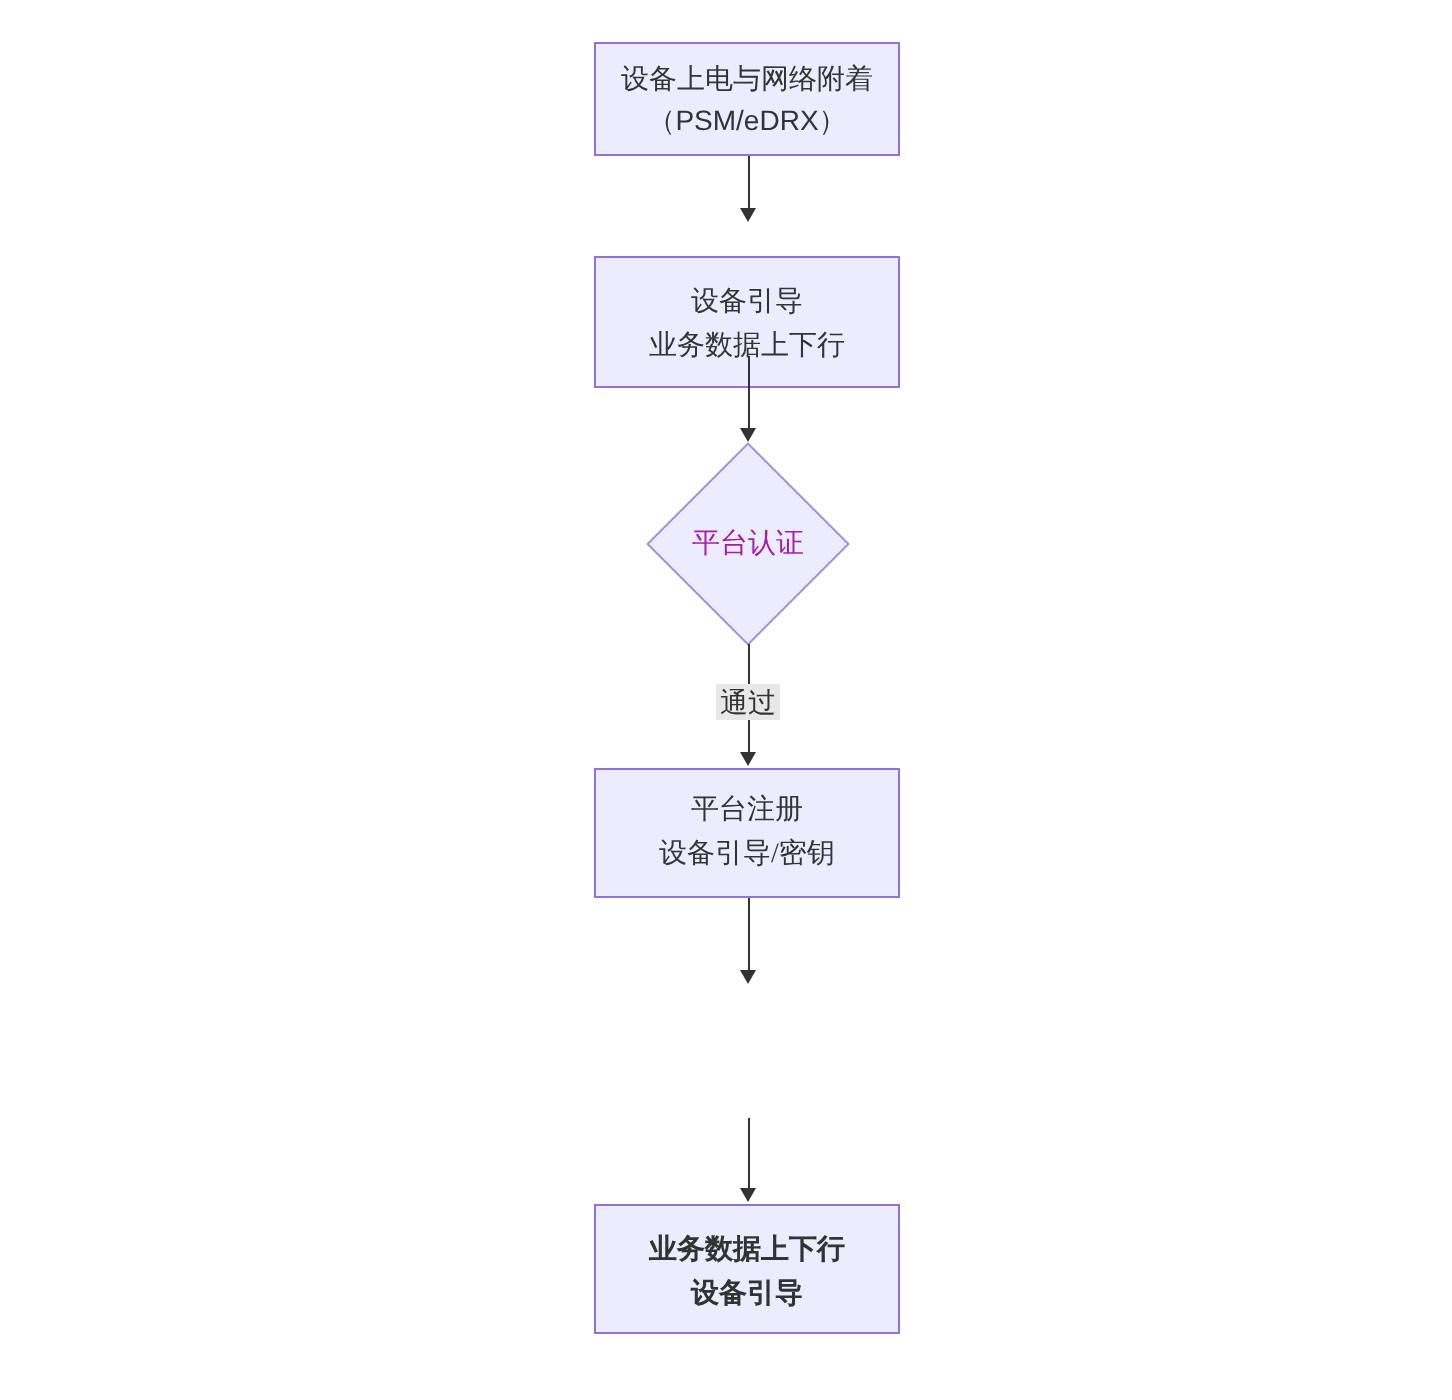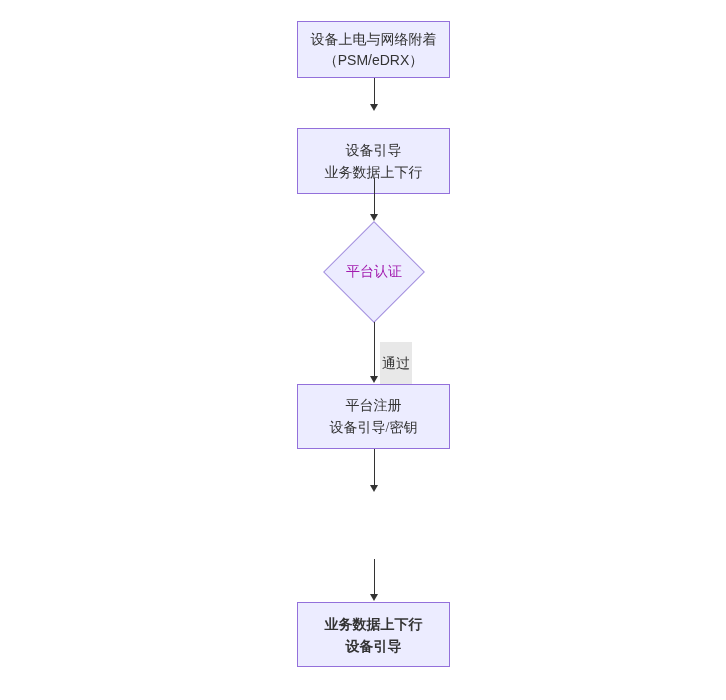--- a/index.html
+++ b/index.html
@@ -97,23 +97,22 @@
 
   .edge-label {
     position: absolute;
     top: 20px;
     left: 50%;
     transform: translateX(-50%);
     background: #e8e8e8;
     color: #333333;
     font-size: 14px;
     line-height: 18px;
-    padding: 12px 2px;
+    padding: 0 2px;
     white-space: nowrap;
-    margin-left: 22px;
   }
 </style>
 </head>
 <body>
 
 <div class="canvas">
 
   <div class="node" id="node-power">
     <span>设备上电与网络附着</span>
     <span>（PSM/eDRX）</span>

